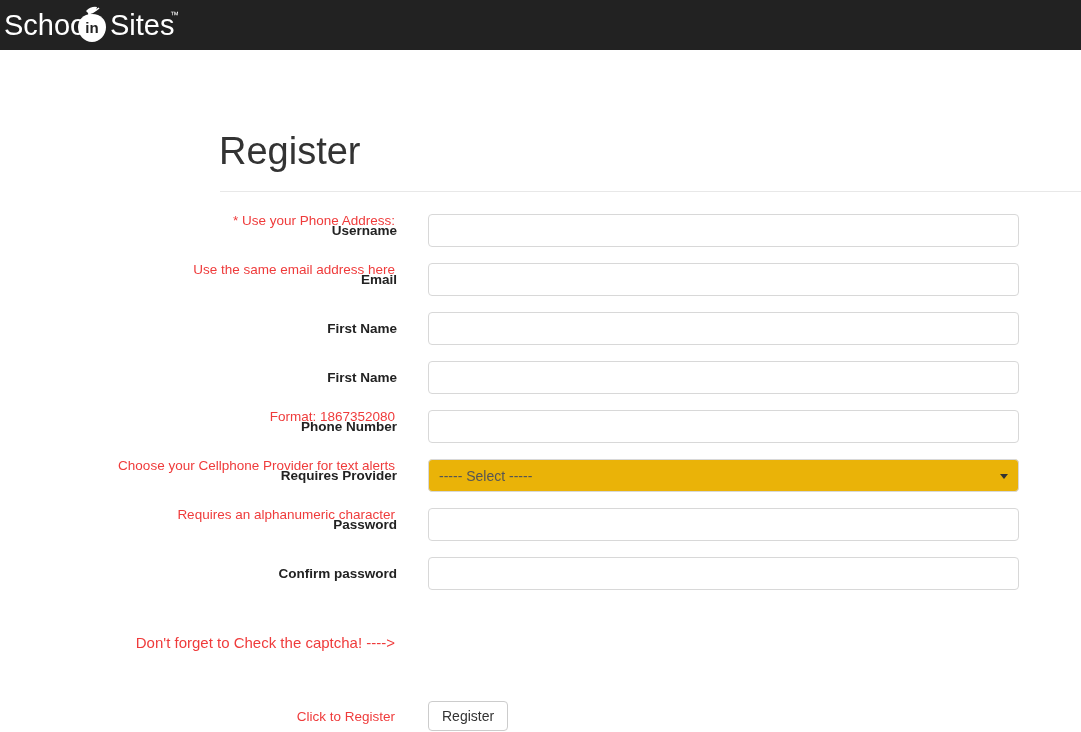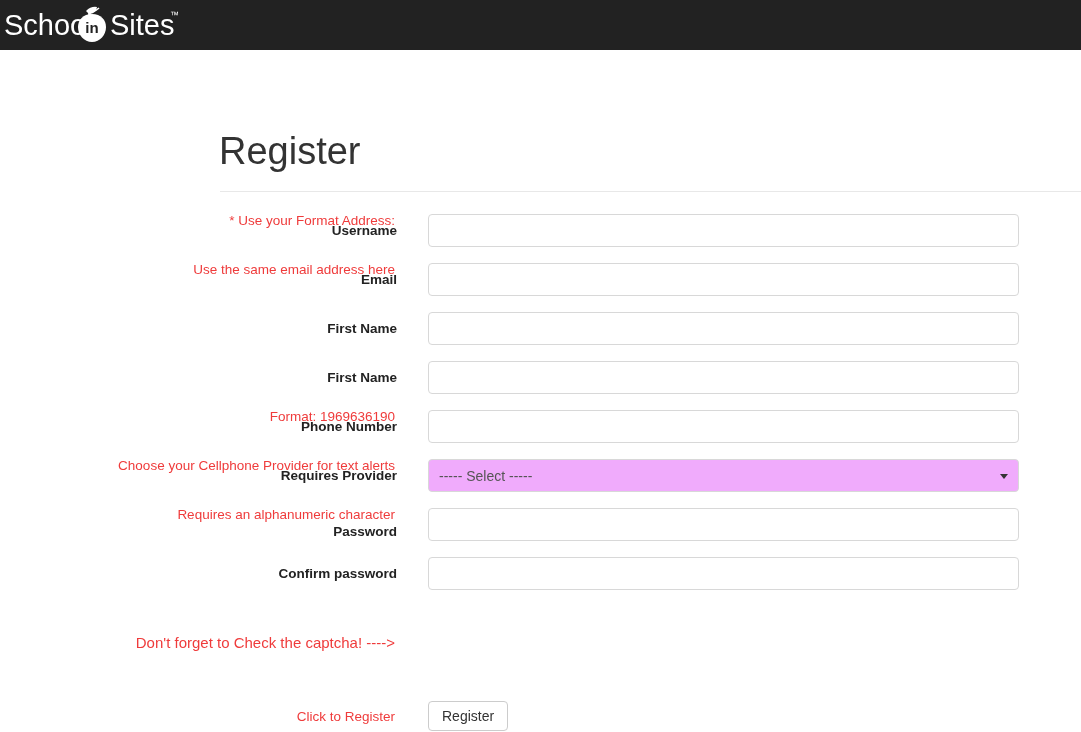--- a/index.html
+++ b/index.html
@@ -93,21 +93,21 @@
     padding: 0 10px;
     outline: none;
   }
   .select-input {
     position: absolute;
     left: 428px;
     width: 591px;
     height: 33px;
     border: 1px solid #d8d8d8;
     border-radius: 4px;
-    background: #f0abfc;
+    background: #eab308;
     font-size: 14px;
     color: #555555;
     padding: 0 10px;
     display: flex;
     align-items: center;
     cursor: pointer;
   }
   .select-caret {
     position: absolute;
     right: 10px;
@@ -235,53 +235,53 @@
   </a>
 </div>
 
 <div class="page">
 
   <h1 class="page-title">Register</h1>
   <div class="title-rule"></div>
 
   <div id="form-rows">
       <div class="form-row" style="top: 164px;">
-        <div class="hint" style="top: -3px;">* Use your Format Address:</div>
+        <div class="hint" style="top: -3px;">* Use your Phone Address:</div>
         <label class="field-label" style="top: 7px;">Username</label>
         <input class="text-input" type="text" placeholder="" style="">
       </div>
       <div class="form-row" style="top: 213px;">
         <div class="hint" style="top: -3px;">Use the same email address here</div>
         <label class="field-label" style="top: 7px;">Email</label>
         <input class="text-input" type="text" placeholder="" style="">
       </div>
       <div class="form-row" style="top: 262px;">
         <label class="field-label" style="top: 7px;">First Name</label>
         <input class="text-input" type="text" placeholder="" style="">
       </div>
       <div class="form-row" style="top: 311px;">
         <label class="field-label" style="top: 7px;">First Name</label>
         <input class="text-input" type="text" placeholder="" style="">
       </div>
       <div class="form-row" style="top: 360px;">
-        <div class="hint" style="top: -3px;">Format: 1969636190</div>
+        <div class="hint" style="top: -3px;">Format: 1867352080</div>
         <label class="field-label" style="top: 7px;">Phone Number</label>
         <input class="text-input" type="text" placeholder="" style="">
       </div>
       <div class="form-row" style="top: 409px;">
         <div class="hint" style="top: -3px;">Choose your Cellphone Provider for text alerts</div>
         <label class="field-label" style="top: 7px;">Requires Provider</label>
         <div class="select-input">
           <span>----- Select -----</span>
           <span class="select-caret"></span>
         </div>
       </div>
       <div class="form-row" style="top: 458px;">
         <div class="hint" style="top: -3px;">Requires an alphanumeric character</div>
-        <label class="field-label" style="top: 14px; margin-left: 32px;">Password</label>
+        <label class="field-label" style="top: 7px; margin-left: 32px;">Password</label>
         <input class="text-input" type="password" placeholder="" style="">
       </div>
       <div class="form-row" style="top: 507px;">
         <label class="field-label" style="top: 7px;">Confirm password</label>
         <input class="text-input" type="password" placeholder="" style="">
       </div>
     </div>
 
   <div class="captcha-hint">Don't forget to Check the captcha!  ----&gt;</div>
 

